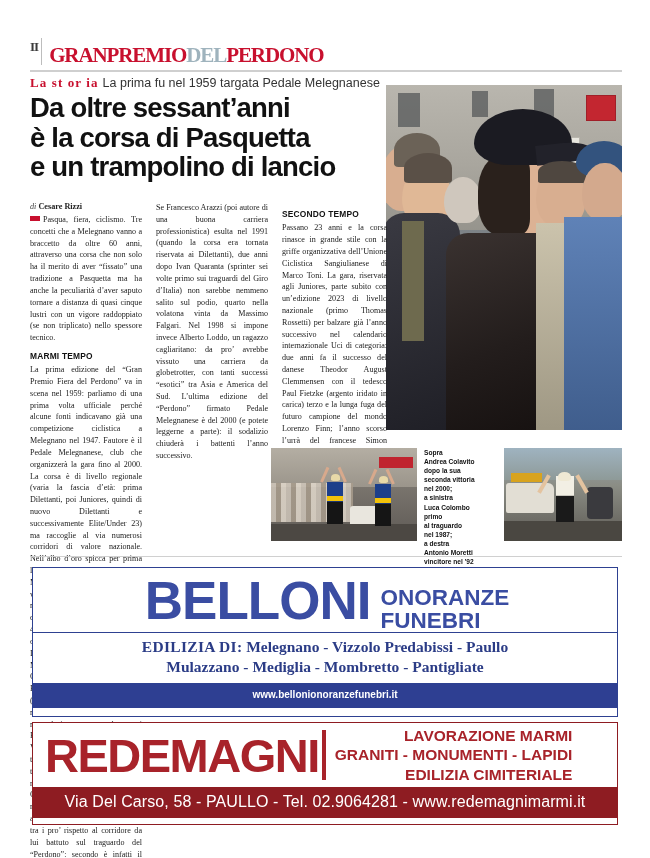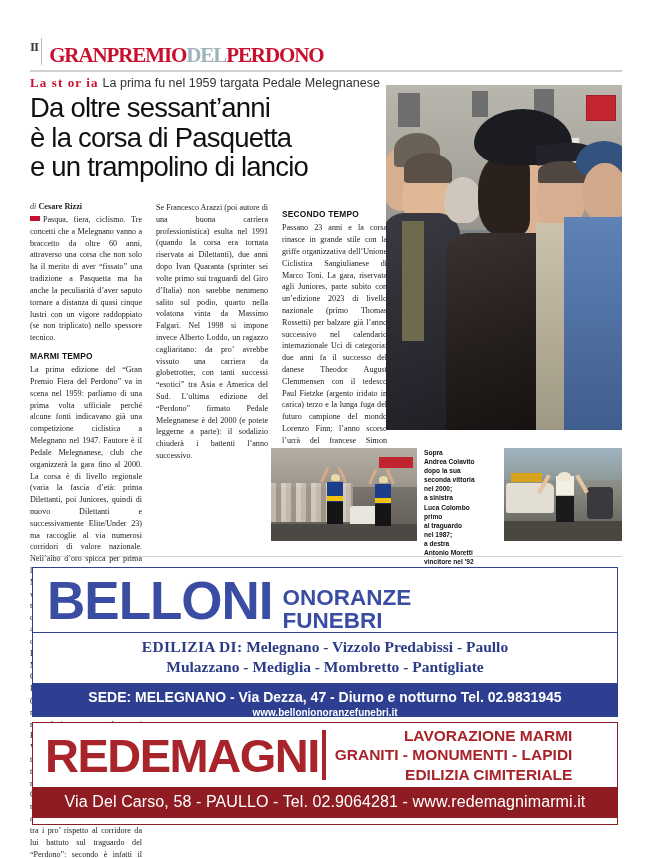--- a/index.html
+++ b/index.html
@@ -84,21 +84,21 @@
     font-size: 12.5px;
     margin-left: 4px;
   }
 
   
   .headline {
     position: absolute;
     left: 30px; top: 93px;
     width: 365px;
     font-family: "Liberation Sans", sans-serif;
-    font-weight: 400;
+    font-weight: 700;
     font-size: 27.5px;
     line-height: 1.08;
     letter-spacing: -0.8px;
     color: #111;
   }
   .headline div { white-space: nowrap; }
 
   
   .photo-main {
     position: absolute;
@@ -270,20 +270,21 @@
     left: 32px; top: 567px;
     width: 586px; height: 150px;
     border: 1px solid #2e4191;
     background: #fff;
     overflow: hidden;
   }
   .bl-top {
     height: 64px;
     display: flex; align-items: center;
     padding: 0 10px 0 14px;
+    justify-content: center;
   }
   .bl-name {
     font-family: "Liberation Sans", sans-serif;
     font-weight: 700;
     font-size: 53px;
     color: #3a4da2;
     letter-spacing: -1px;
     line-height: 1;
     white-space: nowrap;
   }
@@ -497,21 +498,20 @@
       <span class="bl-sub">
         <div>ONORANZE</div>
         <div>FUNEBRI</div>
       </span>
     </div>
     <div class="bl-agenzie">
       <div><span class="lbl">EDILIZIA DI:</span> <span>Melegnano - Vizzolo Predabissi - Paullo</span></div>
       <div>Mulazzano - Mediglia - Mombretto - Pantigliate</div>
     </div>
     <div class="bl-sede">
-      <div>SEDE: MELEGNANO - Via Dezza, 47 - Diurno e notturno Tel. 02.9831945</div>
       <div class="web">www.bellonionoranzefunebri.it</div>
     </div>
   </div>
 
   <div class="ad-redemagni">
     <div class="rd-top">
       <span class="rd-name">REDEMAGNI</span>
       <span class="rd-bar"></span>
       <span class="rd-sub">
         <div>LAVORAZIONE MARMI</div>

